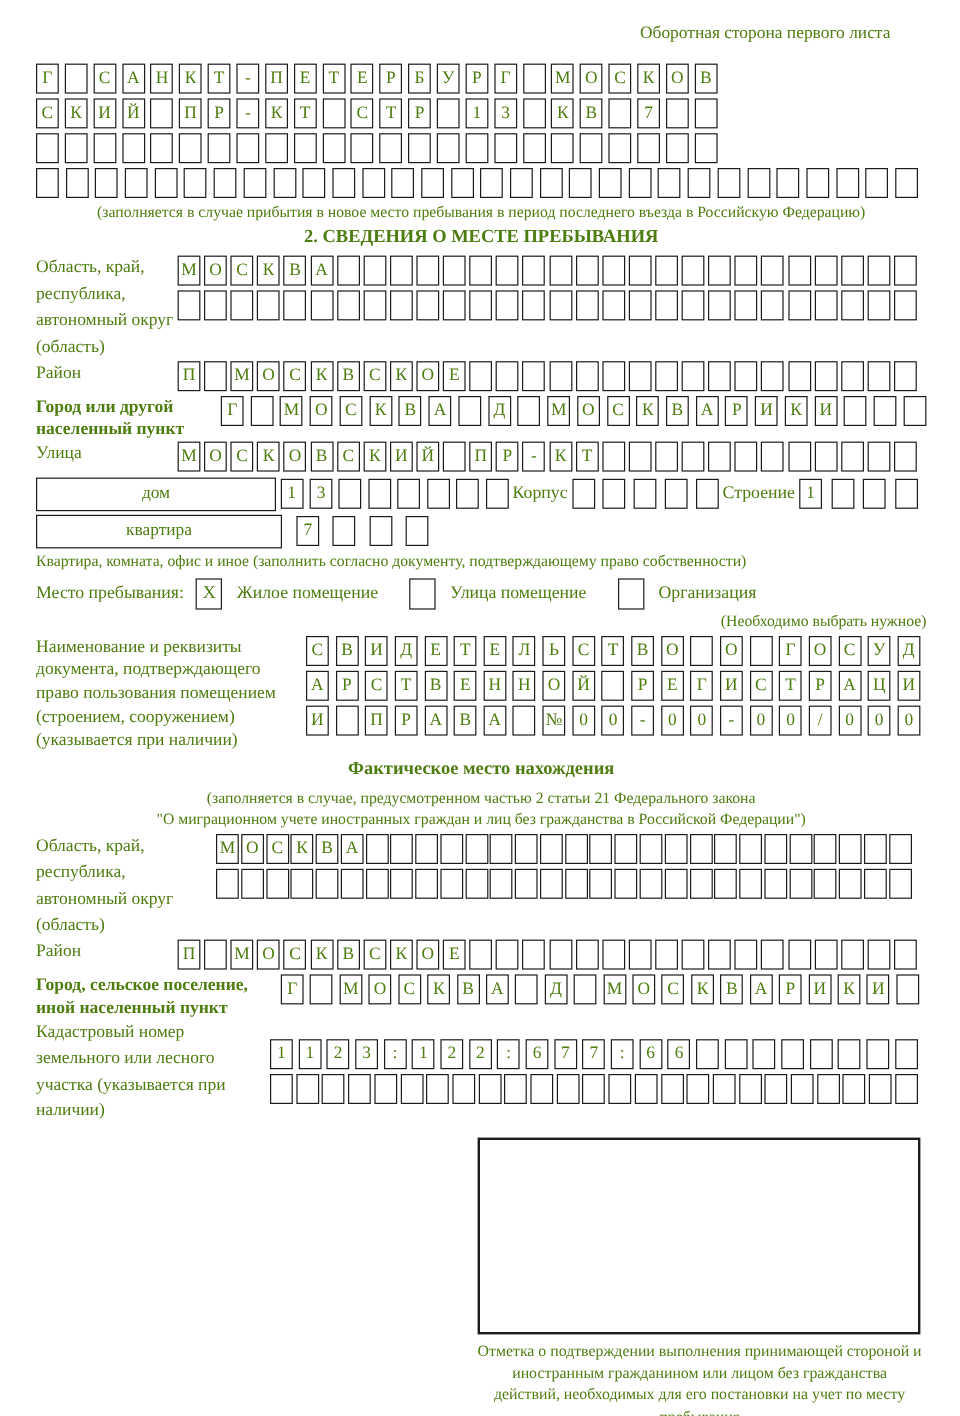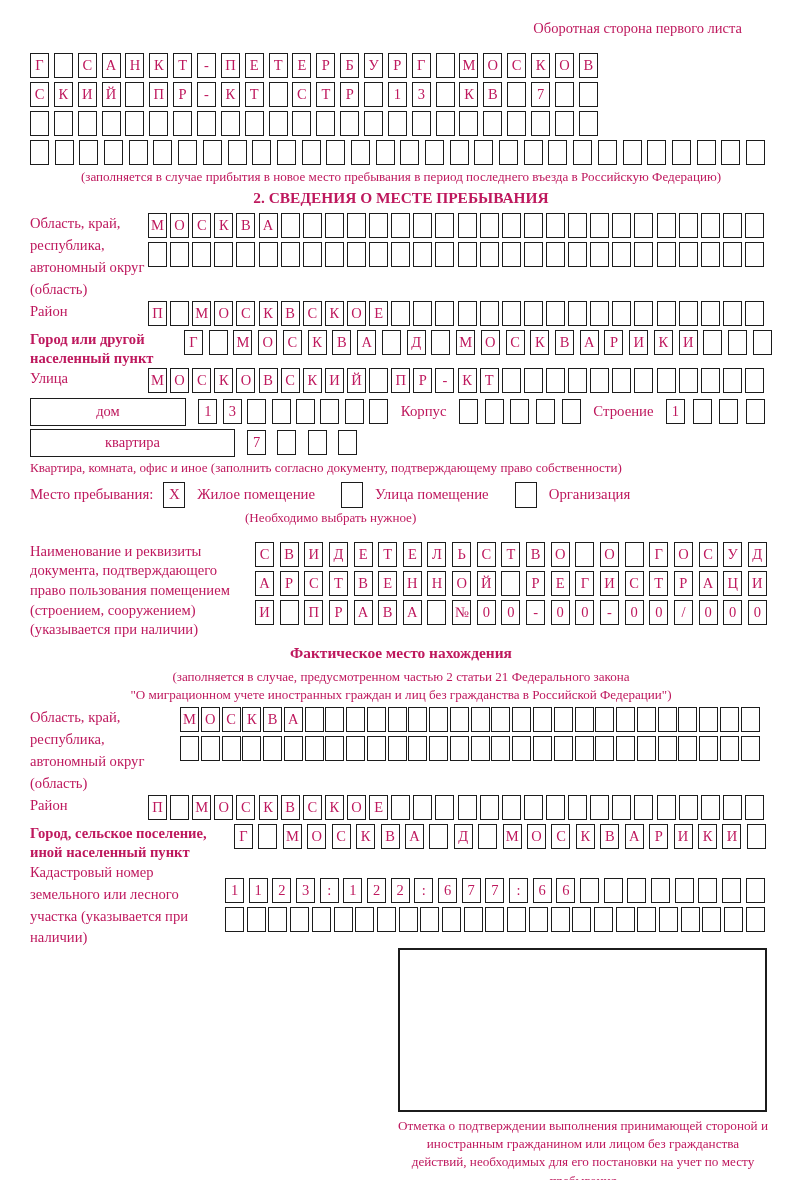--- a/index.html
+++ b/index.html
@@ -1,19 +1,19 @@
 <!DOCTYPE html>
 <html><head>
 <meta charset="utf-8">
 <style>
   html,body { margin:0; padding:0; background:#ffffff; }
   .page {
     width:800px; height:1180px; box-sizing:border-box;
     padding:6px 28px 0 30px; position:relative;
-    font-family:"Liberation Serif", serif; color:#be185d; overflow:hidden;
+    font-family:"Liberation Serif", serif; color:#4d7c0f; overflow:hidden;
     background:#ffffff;
   }
   .hdr { text-align:right; font-size:14.5px; padding:14px 30px 16px 0; }
   .frow { display:flex; align-items:flex-start; }
   .flabel { flex-shrink:0; font-size:14.6px; line-height:1.5; }
   .lh13 { line-height:1.3;font-weight:bold; }
   .doc-label { line-height:1.35; }
   .cellrow { display:flex; justify-content:space-between; margin-bottom:4px; }
   .cell {
     width:19px; height:25px; box-sizing:border-box; flex-shrink:0;
@@ -28,32 +28,32 @@
   .cap { font-size:13.1px; margin:0 0 2px 0; }
   .center { text-align:center; }
   .title { font-weight:bold; font-size:15.4px; text-align:center; margin:4px 0 6px 0; }
   .mt16 { margin-top:16px; }
   .mb2 { margin-bottom:2px; }
   .domrow { display:flex; justify-content:space-between; align-items:center; width:735px; margin:1px 0 3px 0; }
   .labelbox {
     border:1.8px solid #1c1c1c; height:28px; box-sizing:border-box;
     display:flex; align-items:center; justify-content:center; font-size:14.5px; background:#fff;
   }
-  .lb170{width:156px} .lb205{width:205px}
+  .lb170{width:200px} .lb205{width:205px}
   .inline-label { font-size:14.8px; white-space:nowrap; }
   .kvrow { display:flex; align-items:center; margin:2px 0 3px 0; }
   .kvrow .labelbox { margin-right:12px; }
   .mesto { display:flex; align-items:center; font-size:14.8px; margin:6px 0 0 0; }
   .chk {
     width:22px; height:26px; box-sizing:border-box; border:1.7px solid #1c1c1c;
     display:flex; align-items:center; justify-content:center; font-size:15px;
     margin:0 12px 0 10px; background:#fff;
   }
   .chk.gap { margin-left:26px; }
-  .hint { font-size:13.1px; margin:2px 0 16px 215px; }
+  .hint { font-size:13.1px; margin:2px 0 4px 215px;text-align:right; }
   .stamp { position:absolute; left:398px; top:948px; width:372px; }
   .stampbox { width:365px; height:160px; border:2px solid #1c1c1c; background:#fff; }
   .stampcap { font-size:13.2px; line-height:1.38; text-align:center; margin-top:5px; width:370px; }
   .factcaps { font-size:13.1px; text-align:center; line-height:1.35; margin-bottom:4px; }
 </style>
 </head>
 <body>
 
 <div class="page">
 

